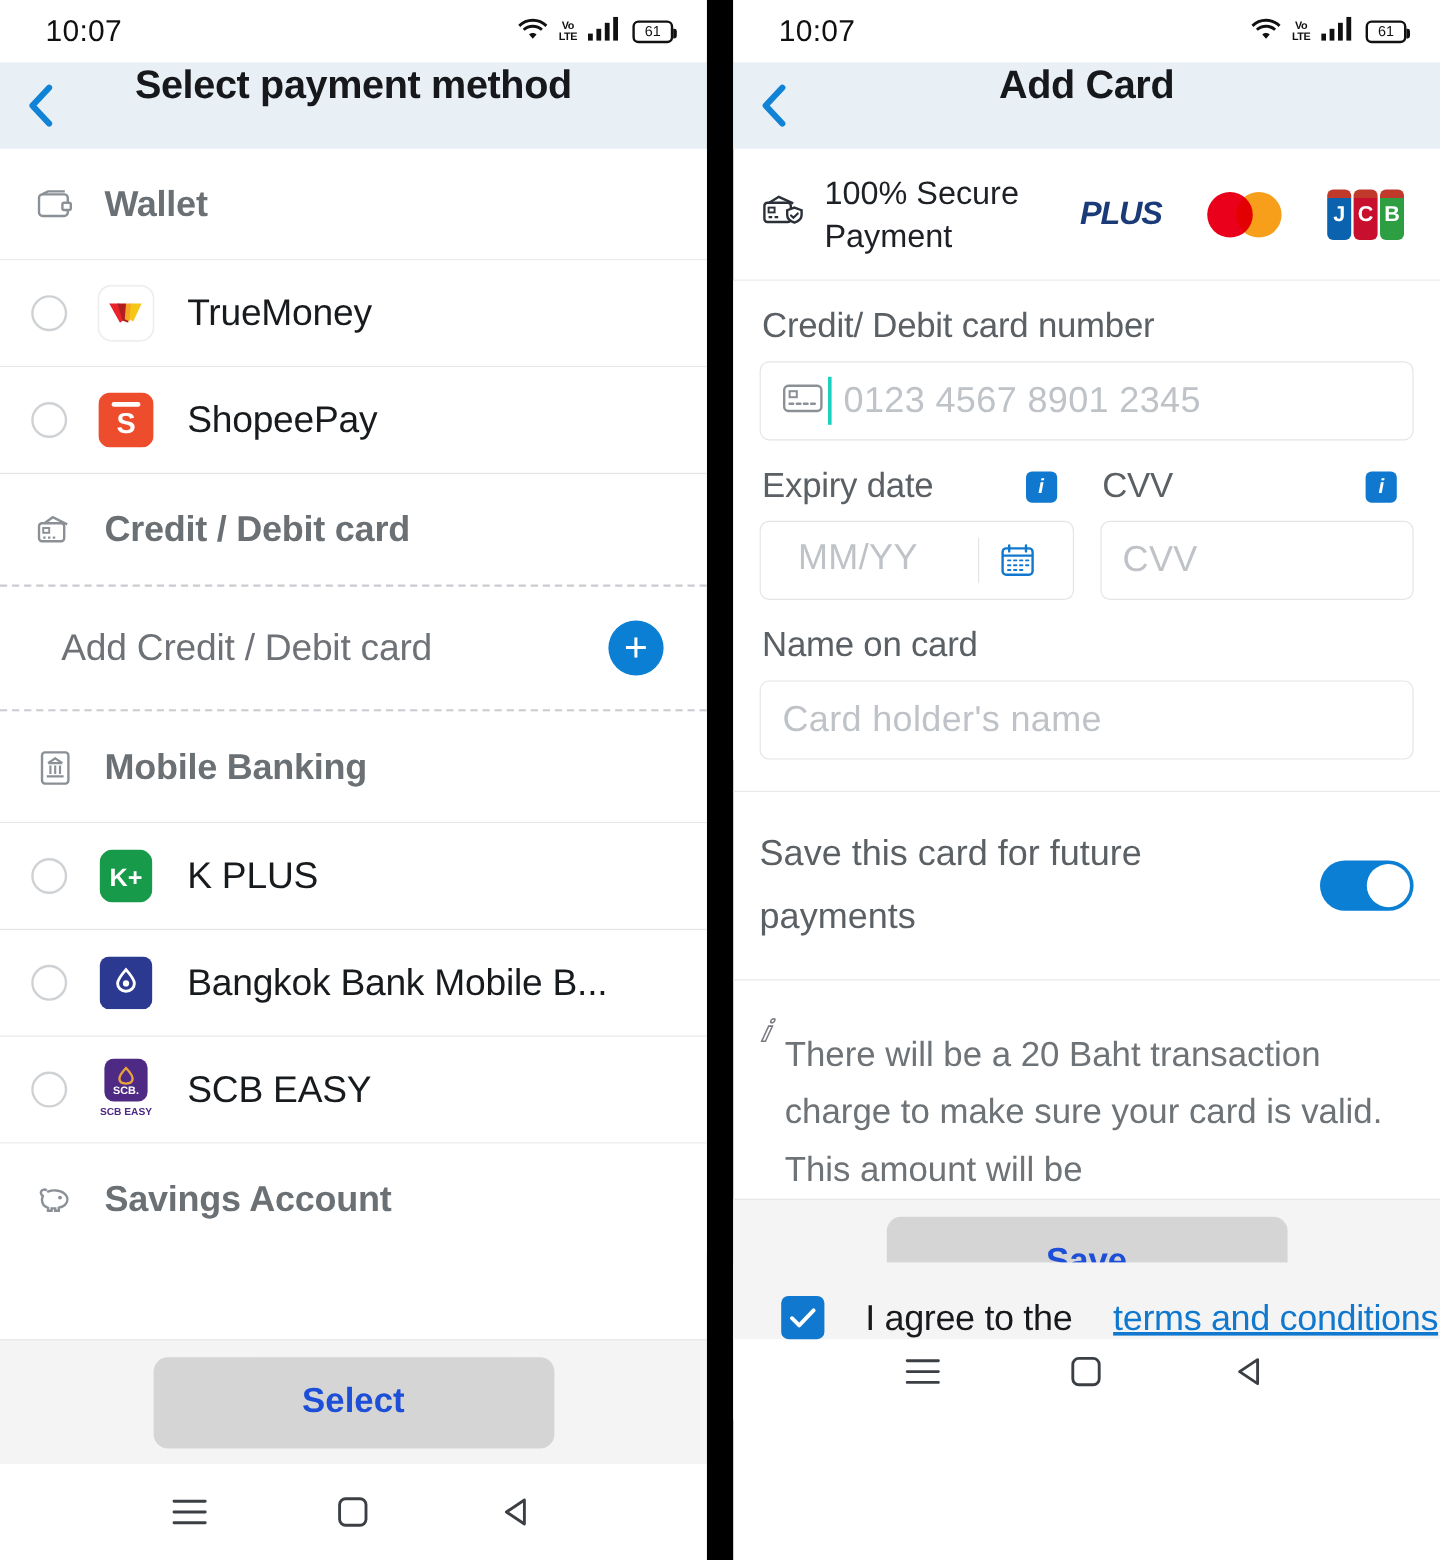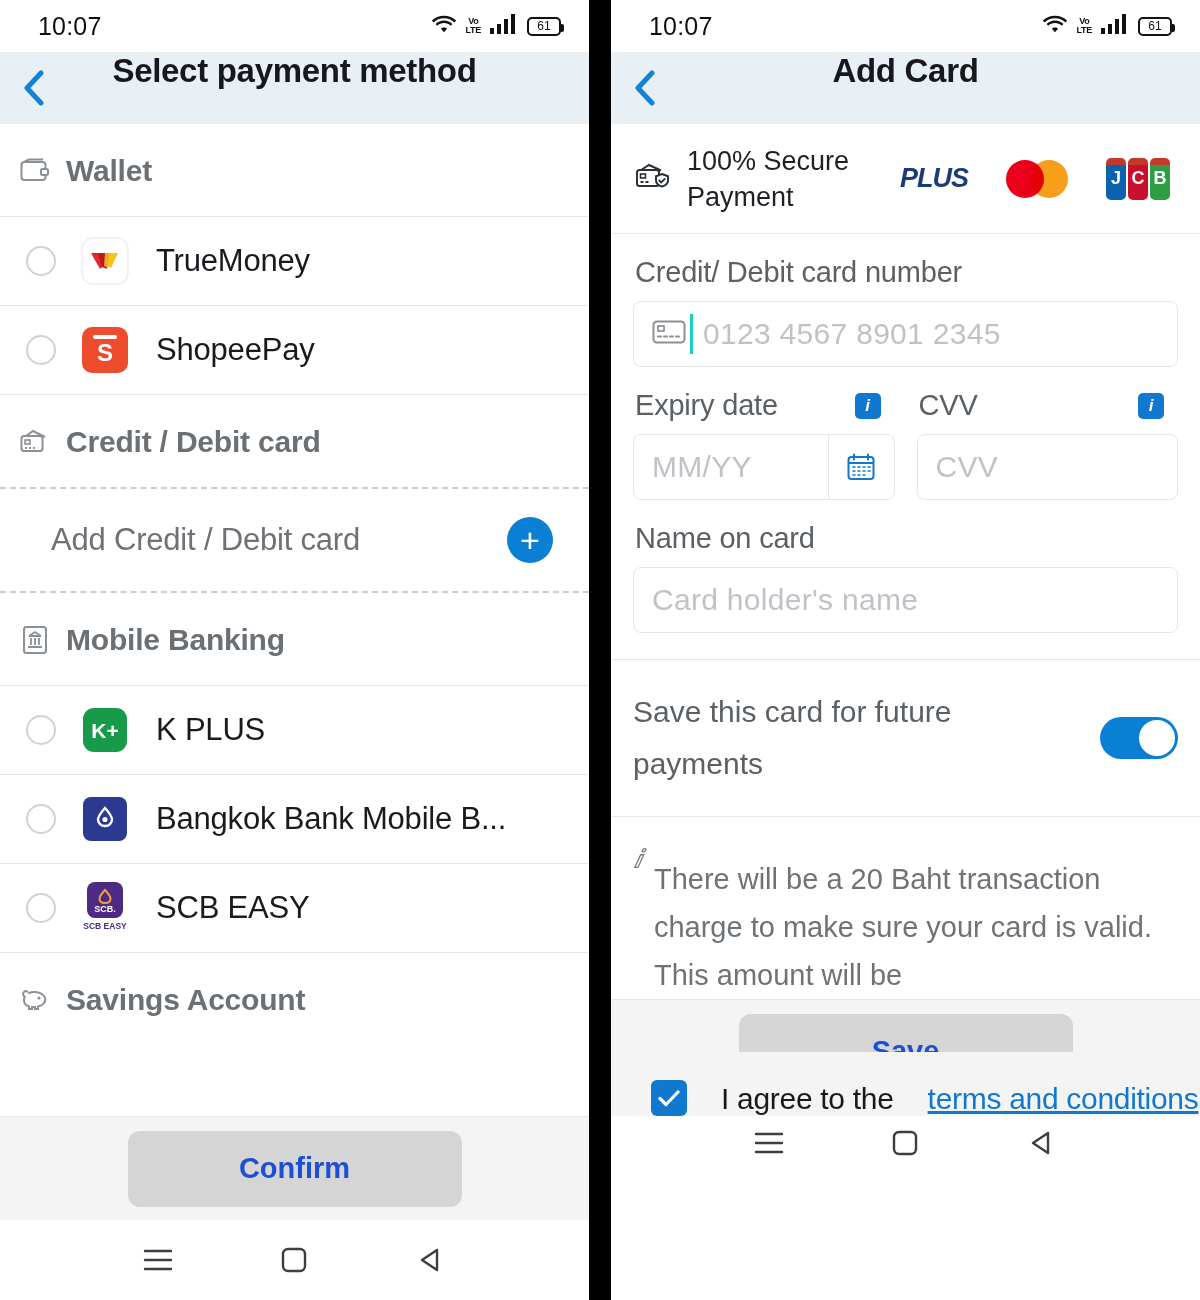--- a/index.html
+++ b/index.html
@@ -57,22 +57,22 @@
   }
   .titletext {
     width: 100%; text-align: center;
     font-size: 33px; font-weight: bold; color: #16181b;
     letter-spacing: -0.3px;
   }
 
   
   .scroll { flex: 1 1 auto; overflow: hidden; background: #fff; }
   .sect-head {
-    display: flex; align-items: center; gap: 14px;
-    padding: 30px 0 28px 18px;
+    display: flex; align-items: center; gap: 24px;
+    padding: 30px 0 28px 29px;
     background: #fff;
   }
   .sect-head .lbl {
     font-size: 30px; font-weight: bold; color: #6b7075; letter-spacing: -0.2px;
   }
   .sect-icon { width: 34px; height: 34px; display:flex; align-items:center; justify-content:center; }
 
   .pm-list { border-top: 1px solid #e4e6e8; }
   .pm-row {
     height: 89px;
@@ -168,21 +168,21 @@
   }
   .fld-label.row { display: flex; align-items: center; }
   .inp {
     height: 66px; border: 1px solid #e3e5e7; border-radius: 8px;
     display: flex; align-items: center; padding: 0 18px; background: #fff;
   }
   .inp .ph { font-size: 30px; color: #bfc3c7; letter-spacing: 0.3px; }
   .caret { width: 3px; height: 40px; background: #1ad1c0; margin: 0 10px 0 4px; }
   .twocol { display: flex; gap: 22px; }
   .twocol > div { flex: 1; }
-  .expiry-inp { display: flex; align-items: center; padding: 0; }
+  .expiry-inp { display: flex; align-items: flex-start; padding: 13px; }
   .expiry-inp .ph { padding-left: 18px; flex: 1; }
   .cal-btn {
     width: 66px; height: 100%; border-left: 1px solid #e3e5e7;
     display: flex; align-items: center; justify-content: center; cursor: pointer;
   }
   .infobadge {
     width: 26px; height: 26px; border-radius: 5px; background: #1079cf;
     color: #fff; font-size: 17px; font-style: italic; font-weight: bold;
     display: flex; align-items: center; justify-content: center;
     margin-left: auto; margin-right: 14px; cursor: pointer;
@@ -382,21 +382,21 @@
               <path d="M10 6c5-2 12-1 15 3 1.5 2 1.5 5 0 7-1 1.5-3 3-6 3.5V22h-3v-2h-3v2H10v-2.5C7 18.5 5 16 5 13c0-1.2.3-2.3.8-3.2" stroke="#8b9096" stroke-width="2" fill="none" stroke-linecap="round"></path>
               <circle cx="20" cy="11" r="1.6" fill="#8b9096"></circle>
               <path d="M9 5c-1.5-1-3.5-1-4.5.5-1 1.4-.3 3.3 1.2 4" stroke="#8b9096" stroke-width="2" fill="none"></path>
             </svg>
         </span>
         <span class="lbl">Savings Account</span>
       </div>
     </div>
 
     <div class="actionbar">
-      <button class="big-btn">Confirm</button>
+      <button class="big-btn">Select</button>
     </div>
 
     <div class="navbar">
       <span class="nav-ic">
         <svg width="32" height="26" viewBox="0 0 32 26">
             <path d="M3 4h26M3 13h26M3 22h26" stroke="#3b3f44" stroke-width="2.4" stroke-linecap="round"></path>
           </svg>
       </span>
       <span class="nav-ic">
         <svg width="30" height="30" viewBox="0 0 30 30">

